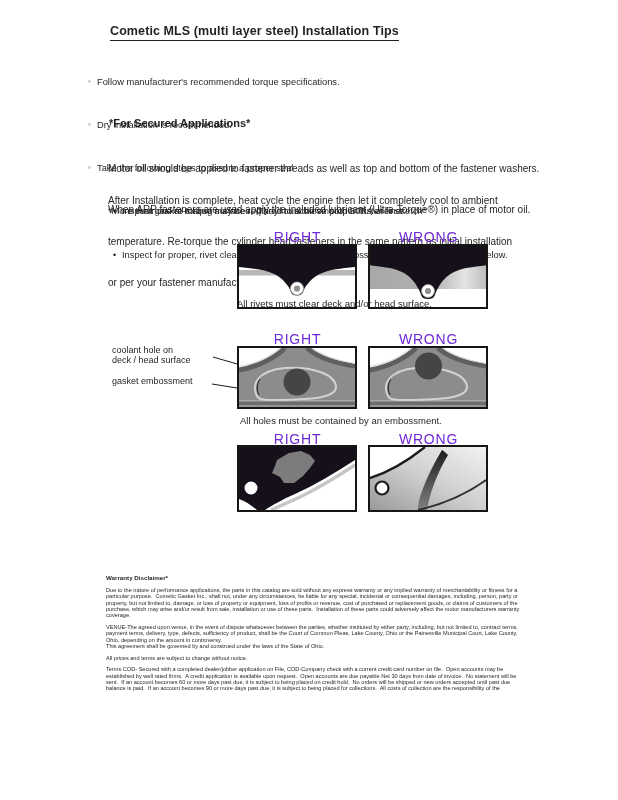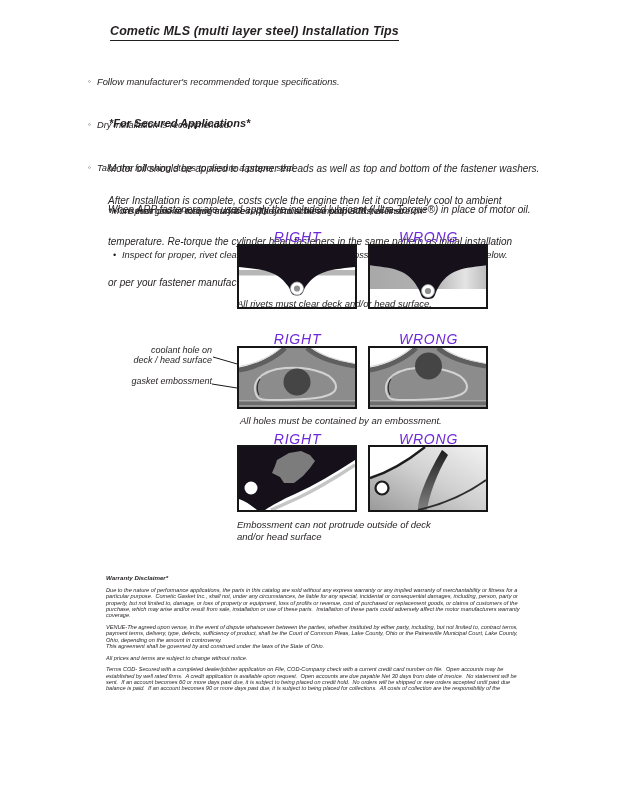--- a/index.html
+++ b/index.html
@@ -1,20 +1,19 @@
 <!DOCTYPE html>
 <html><head>
 <meta charset="utf-8">
 <style>
   html,body{margin:0;padding:0;background:#fff;}
   .page{
     position:relative;width:618px;height:693px;background:#ffffff;
     font-family:"Liberation Sans","DejaVu Sans",sans-serif;color:#231f20;
     overflow:hidden;
-    font-style:italic;
   }
   .abs{position:absolute;}
   
   .doc-title{
     left:110px;top:24px;font-size:12.5px;font-weight:bold;letter-spacing:.1px;
     border-bottom:1.6px solid #231f20;padding-bottom:2px;white-space:nowrap;
   }
   
   .tips{left:88px;top:46px;font-size:9.3px;line-height:14.4px;white-space:pre-wrap;}
   .b-row{display:flex;}
@@ -24,21 +23,21 @@
   
   .diesel-h{left:109px;top:117px;font-size:11px;font-weight:bold;}
   .para{font-size:10px;line-height:13.6px;white-space:pre;}
   .p1{left:108px;top:135px;}
   .p2{left:108px;top:167px;}
   .note{left:108px;top:206px;font-size:9.3px;}
   
   .fig-label{width:121px;text-align:center;font-size:14px;letter-spacing:.8px;color:#6d28d9;}
   .imgbox{width:116px;height:auto;border:2.5px solid #161616;background:#fff;font-size:0;line-height:0;}
   .caption{font-size:9.5px;line-height:11.5px;}
-  .ann-labels{font-size:9px;line-height:9.8px;text-align:right;width:100px;}
+  .ann-labels{font-size:9px;line-height:9.8px;width:100px;}
   
   .disc{left:106px;top:574px;width:414px;}
   .disc-h{font-size:6.2px;font-weight:bold;margin:0 0 6px 0;}
   .disc p{font-size:5.6px;line-height:6.3px;margin:0 0 5.5px 0;white-space:pre-wrap;}
   .disc .tight{margin-bottom:0;}
   .gap-big{margin-top:13px;}
   .footer-code{left:387px;top:760px;font-size:14px;letter-spacing:.3px;margin-left:17px;}
 </style>
 </head>
 <body>
@@ -69,21 +68,21 @@
       <span>Inspect for proper, rivet clearance, coolant hole and embossment alignments as shown below.</span>
     </div>
   </div>
 
   <div class="abs diesel-h">*For Secured Applications*</div>
   <div class="abs para p1">
     <div>Motor oil should be applied to fastener threads as well as top and bottom of the fastener washers.</div>
     <div>When ARP fasteners are used apply the included lubricant (Ultra-Torque®) in place of motor oil.</div>
   </div>
   <div class="abs para p2">
-    <div>After Installation is complete, costs cycle the engine then let it completely cool to ambient</div>
+    <div>After Installation is complete, heat cycle the engine then let it completely cool to ambient</div>
     <div>temperature. Re-torque the cylinder head fasteners in the same pattern as initial installation</div>
     <div>or per your fastener manufacturer's recommendations.</div>
   </div>
   <div class="abs note">*More than one re-torque may be required to achieve proper fastener stretch*</div>
 
   <div class="abs fig-label" style="left:237px;top:229px;">RIGHT</div>
   <div class="abs fig-label" style="left:368px;top:229px;">WRONG</div>
 
   <div class="abs imgbox" style="left:237px;top:244px;">
     <svg width="116" height="61" viewBox="0 0 116 61">
@@ -187,24 +186,20 @@
         </linearGradient>
       </defs>
       <rect x="0" y="0" width="116" height="63" fill="url(#g3)"></rect>
       <path d="M0,0 H54 C38,12 20,24 0,30 Z" fill="#ffffff"></path>
       <path d="M0,31 C21,24.5 40,12 55,0" stroke="#1c1c1c" stroke-width="2.4" fill="none"></path>
       <path d="M72,3 C64,16 57,30 52,44 C49,52 48,58 48,63 L57,63 C59,49 66,28 78,8 C76,6 74,4 72,3 Z" fill="url(#g3s)"></path>
       <path d="M48,63 C74,57 98,46 116,33" stroke="#2e2e2e" stroke-width="2" fill="none"></path>
       <circle cx="12" cy="41" r="6.5" fill="#ffffff" stroke="#1c1c1c" stroke-width="2.2"></circle>
     </svg>
   </div>
-  <div class="abs caption" style="left:237px;top:519px;">
-    <div>Embossment can not protrude outside of deck</div>
-    <div>and/or head surface</div>
-  </div>
 
   <div class="abs disc">
     <div class="disc-h">Warranty Disclaimer*</div>
     <p>Due to the nature of performance applications, the parts in this catalog are sold without any express warranty or any implied warranty of merchantability or fitness for a particular purpose.  Cometic Gasket Inc., shall not, under any circumstances, be liable for any special, incidental or consequential damages, including, person, party or property, but not limited to, damage, or loss of property or equipment, loss of profits or revenue, cost of purchased or replacement goods, or claims of customers of the purchase, which may arise and/or result from sale, installation or use of these parts.  Installation of these parts could adversely affect the motor manufacturers warranty coverage.</p>
     <p class="tight">VENUE-The agreed upon venue, in the event of dispute whatsoever between the parties, whether instituted by either party, including, but not limited to, contract terms, payment terms, delivery, type, defects, sufficiency of product, shall be the Court of Common Pleas, Lake County, Ohio or the Painesville Municipal Court, Lake County, Ohio, depending on the amount in controversy.</p>
     <p>This agreement shall be governed by and construed under the laws of the State of Ohio.</p>
     <p>All prices and terms are subject to change without notice.</p>
     <p>Terms COD- Secured with a completed dealer/jobber application on File, COD-Company check with a current credit card number on file.  Open accounts may be established by well rated firms.  A credit application is available upon request.  Open accounts are due payable Net 30 days from date of invoice.  No statement will be sent.  If an account becomes 60 or more days past due, it is subject to being placed on credit hold.  No orders will be shipped or new orders accepted until past due balance is paid.  If an account becomes 90 or more days past due, it is subject to being placed for collections.  All costs of collection are the responsibility of the customer, including attorney fees, court costs, and other expenses of litigation.</p>
     <p>Returns- Authorized (RGA) must be obtained in advance on all returns.  A packing slip or invoice number must accompany the merchandise.  No returns after 30 days from invoice date.  All returns are subject to a 25% restocking charge.  All custom designed and custom manufactured gaskets are non-returnable.</p>
     <p class="tight gap-big">Only catalog parts are returnable.</p>

